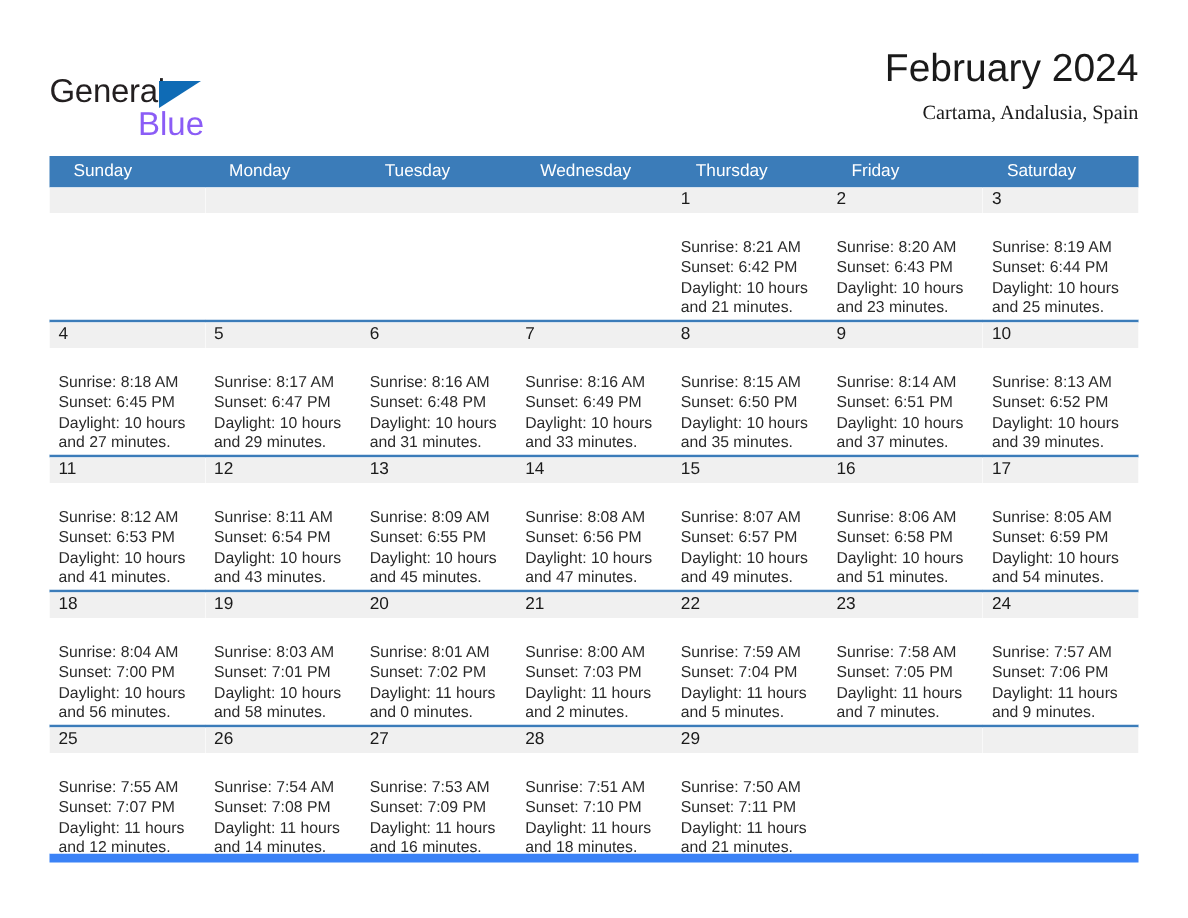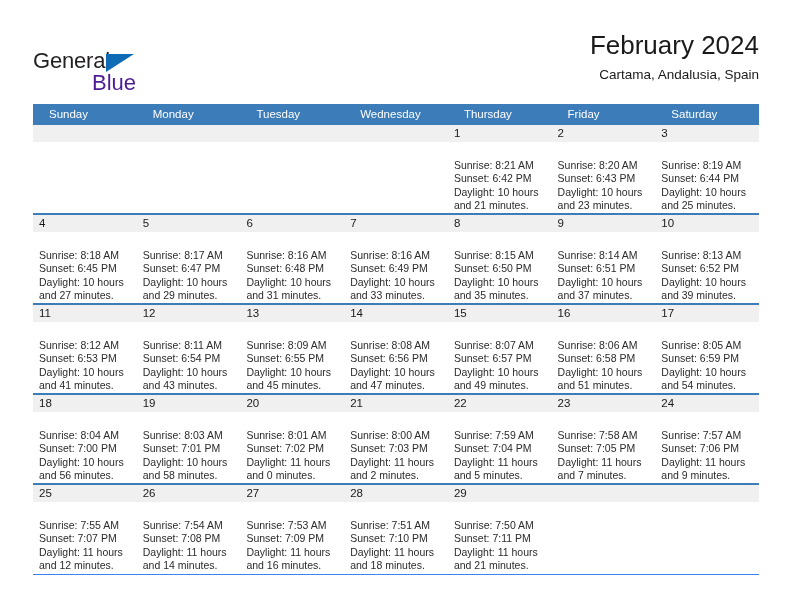--- a/index.html
+++ b/index.html
@@ -51,21 +51,21 @@
     width: 0;
     height: 0;
     border-left: 28px solid #0f6bb5;
     border-bottom: 18px solid transparent;
   }
   .brand-blue {
     position: absolute;
     left: 59px;
     top: 22px;
     font-size: 22px;
-    color: #4c1d95;
+    color: #8b5cf6;
     line-height: 22px;
   }
 
   .title-block {
     position: absolute;
     right: 0;
     top: 0;
     text-align: right;
     margin-left: 40px;
   }
@@ -76,20 +76,21 @@
     font-weight: normal;
     margin: 0;
     white-space: nowrap;
   }
   .cal-subtitle {
     font-size: 13.5px;
     color: #1a1a1a;
     line-height: 18px;
     margin: 6px 0 0 0;
     white-space: nowrap;
+    font-family: Liberation Serif, serif;
   }
 
   
   .calendar {
     position: absolute;
     left: 33px;
     top: 104px;
     width: 726px;
   }
   .dow-row {
@@ -104,21 +105,21 @@
     line-height: 21px;
     padding-left: 16px;
     white-space: nowrap;
     overflow: hidden;
   }
   .week {
     display: flex;
     height: 90px;
     border-bottom: 2px solid #3b7cb9;
   }
-  .week:last-child { border-bottom: 1px solid #3b82f6; }
+  .week:last-child { border-bottom: 6px solid #3b82f6; }
 
   .cell {
     flex: 1 1 0;
     position: relative;
     background: #ffffff;
     overflow: hidden;
   }
   .cell .daynum-band {
     height: 17px;
     background: #f0f0f0;

